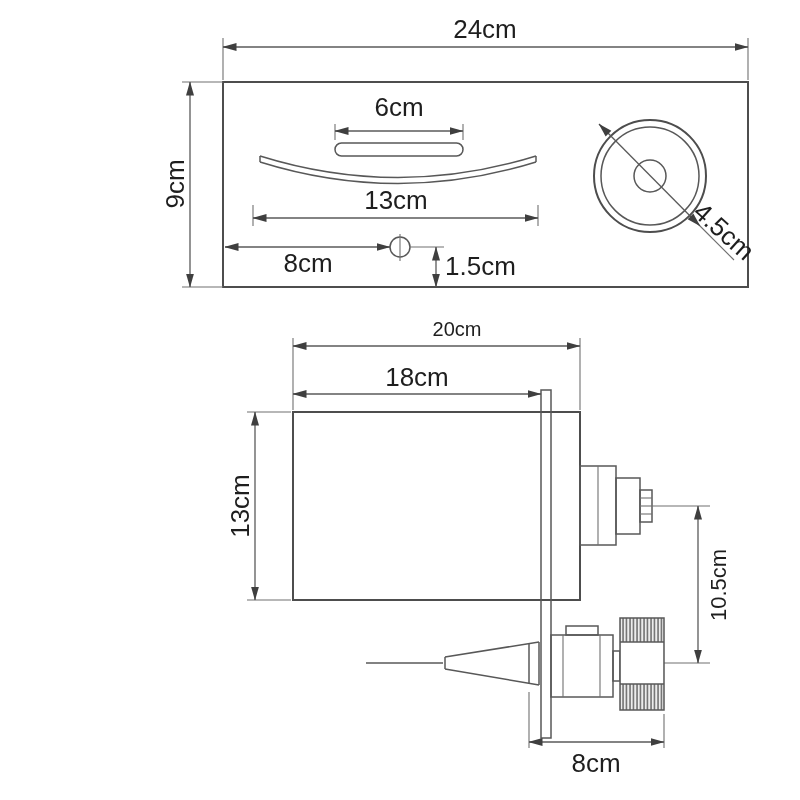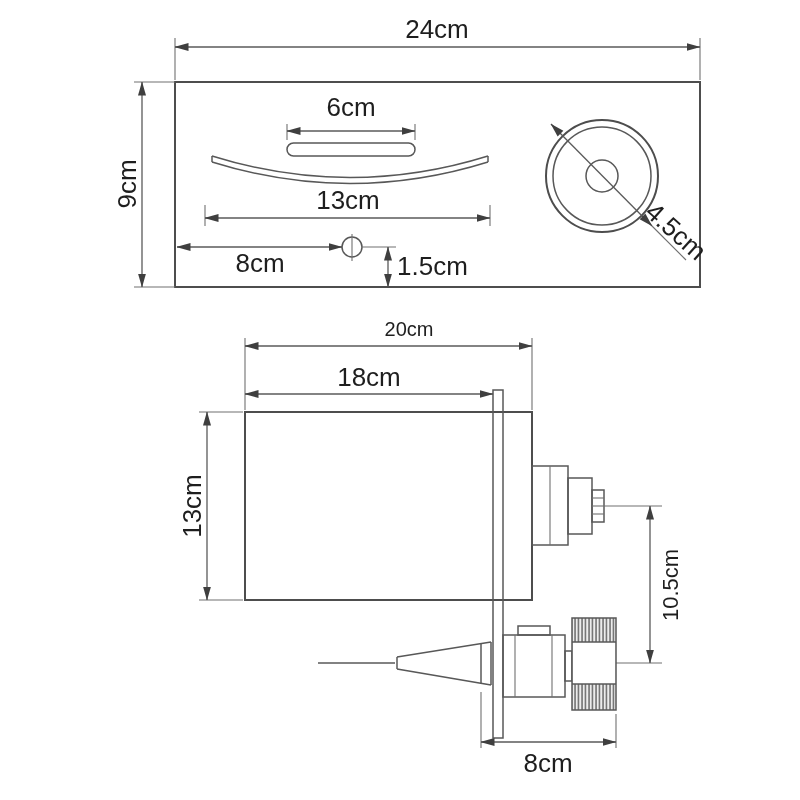--- a/index.html
+++ b/index.html
@@ -1,16 +1,16 @@
 <!DOCTYPE html>
 <html><head>
 <meta charset="utf-8">
 <style>
   html,body{margin:0;padding:0;background:#ffffff;}
-  #canvas{width:660px;height:800px;position:relative;background:#ffffff;}
+  #canvas{width:660px;height:800px;position:relative;background:#ffffff;padding-left:48px;}
   svg{display:block;}
   text{font-family:"Liberation Sans","DejaVu Sans",sans-serif;fill:#1e1e1e;}
   .lbl{font-size:26px;}
   .lbl-md{font-size:22px;}
   .lbl-sm{font-size:20px;}
   .obj{stroke:#4d4d4d;stroke-width:2;fill:none;}
   .obj-thin{stroke:#585858;stroke-width:1.5;fill:none;}
   .dim{stroke:#5a5a5a;stroke-width:1.3;fill:none;}
   .ext{stroke:#707070;stroke-width:1.1;fill:none;}
 </style>

